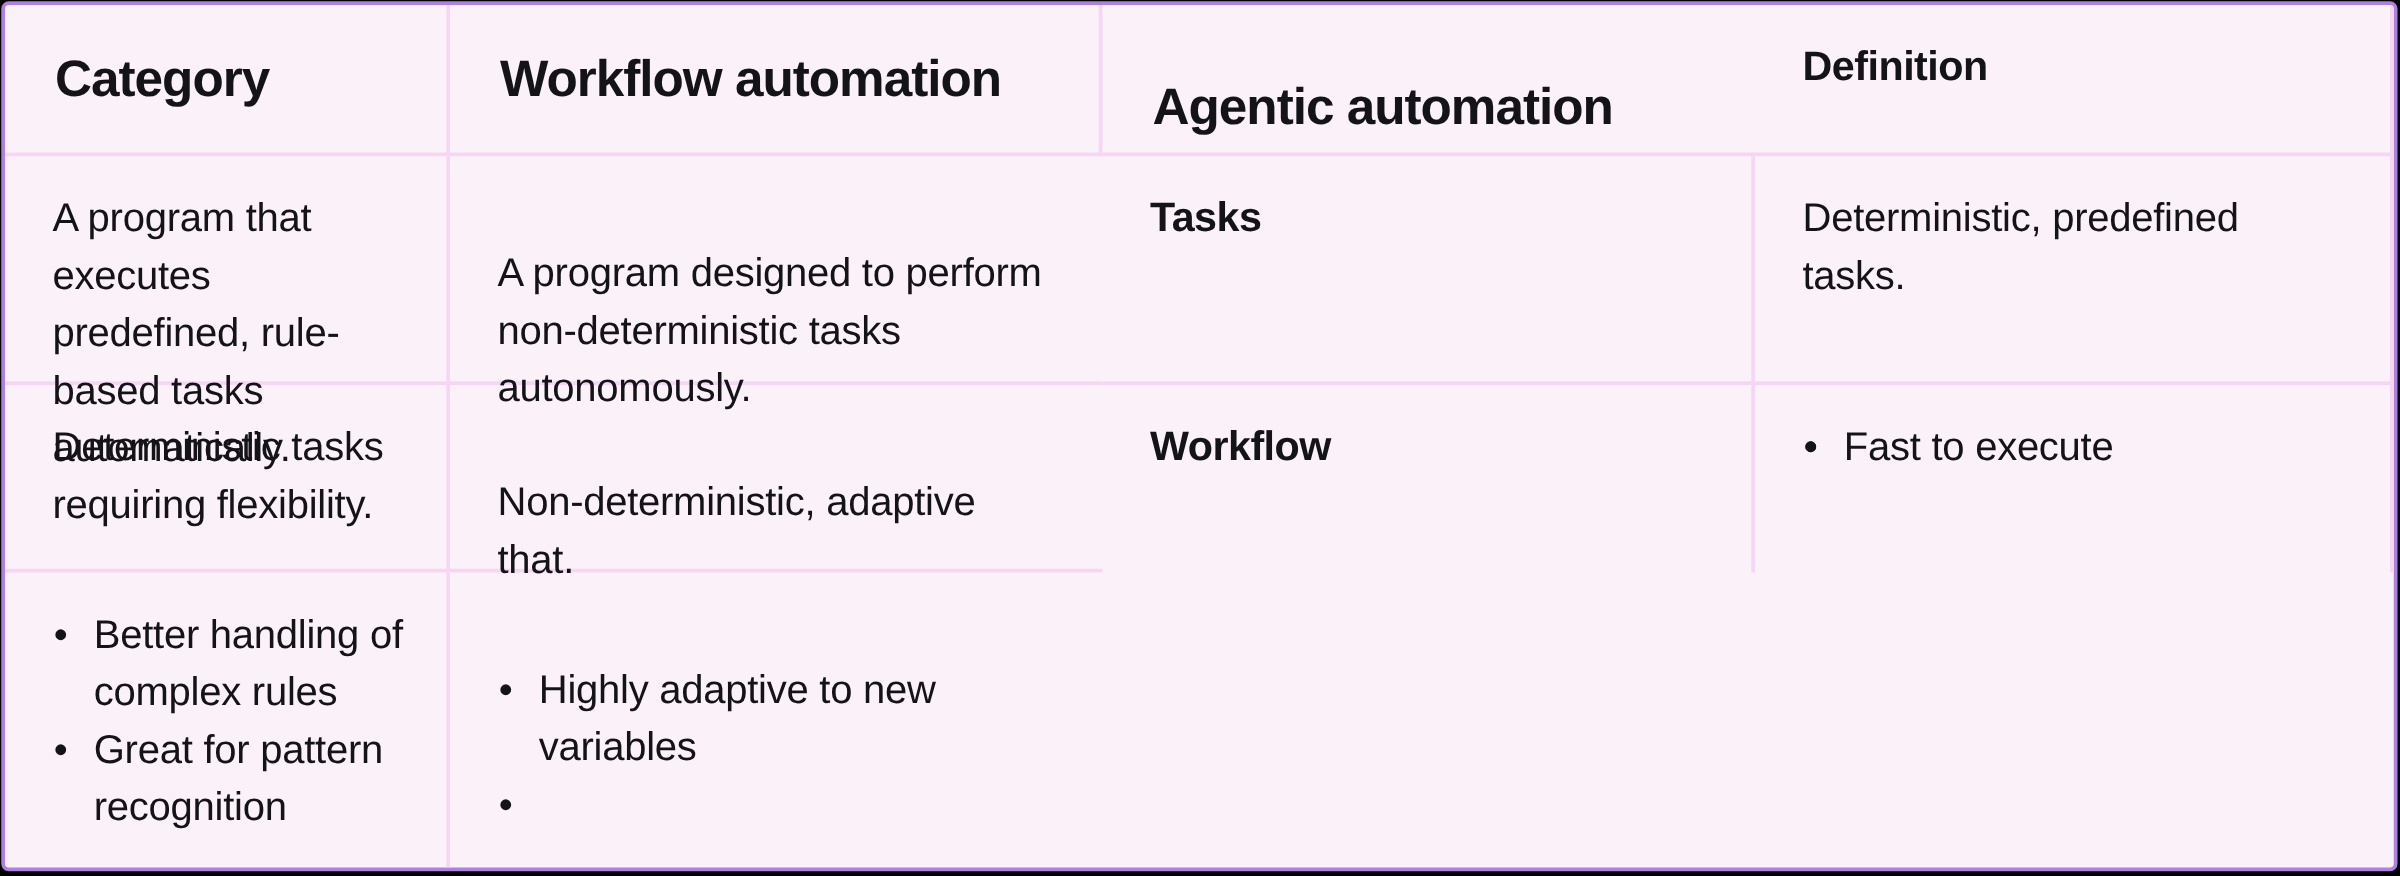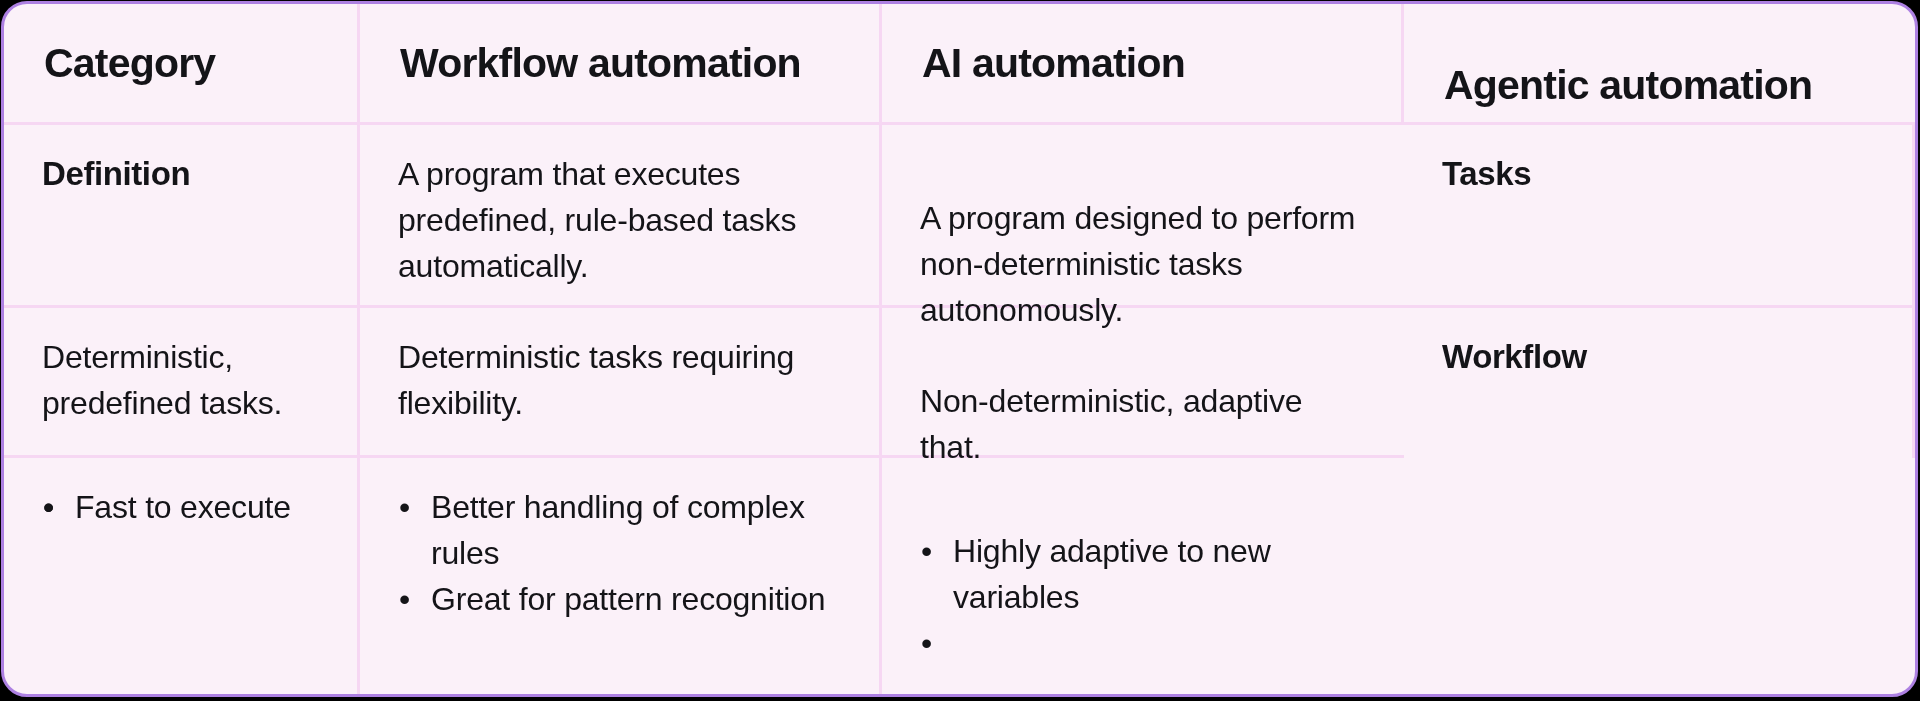--- a/index.html
+++ b/index.html
@@ -14,21 +14,21 @@
     background:#000;
     font-family:"Liberation Sans", sans-serif;
     position:relative;
     overflow:hidden;
   }
   .card{
     position:absolute;
     left:1px;top:1px;right:2px;bottom:4px;
     background:var(--bg);
     border:3px solid var(--purple);
-    border-radius:26px;
+    border-radius:6px;
     overflow:hidden;
     box-sizing:border-box;
     display:grid;
     grid-template-columns:356px 522px 522px 1fr;
     grid-template-rows:121px 183px 150px 1fr;
   }
   .cell{
     box-sizing:border-box;
     border-right:3px solid var(--grid);
     border-bottom:3px solid var(--grid);
@@ -68,23 +68,20 @@
 <body>
 
 <div class="card">
 
   <div class="cell th c1">
     <span>Category</span>
   </div>
   <div class="cell th c2">
     <span>Workflow automation</span>
   </div>
-  <div class="cell th c3">
-    <span>AI automation</span>
-  </div>
   <div class="cell th c4">
     <span>Agentic automation</span>
   </div>
 
   <div class="cell body-cell rowlabel c1">Definition</div>
   <div class="cell body-cell c2">A program that executes predefined, rule-based tasks automatically.</div>
   <div class="cell body-cell c4">A program designed to perform non-deterministic tasks autonomously.</div>
 
   <div class="cell body-cell rowlabel c1">Tasks</div>
   <div class="cell body-cell c2">Deterministic, predefined tasks.</div>

